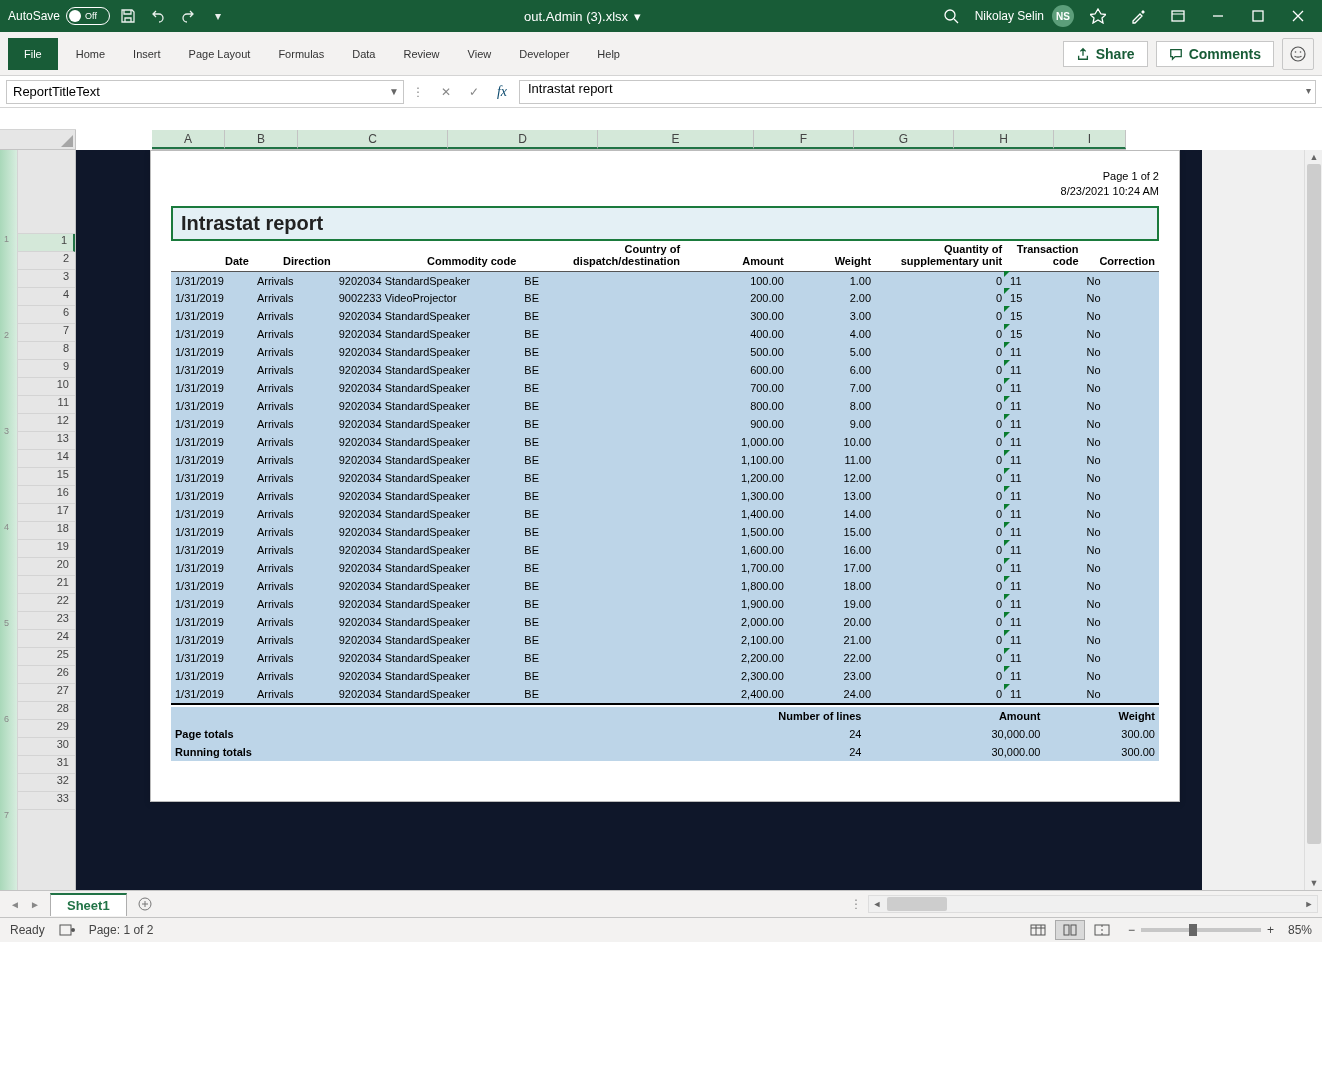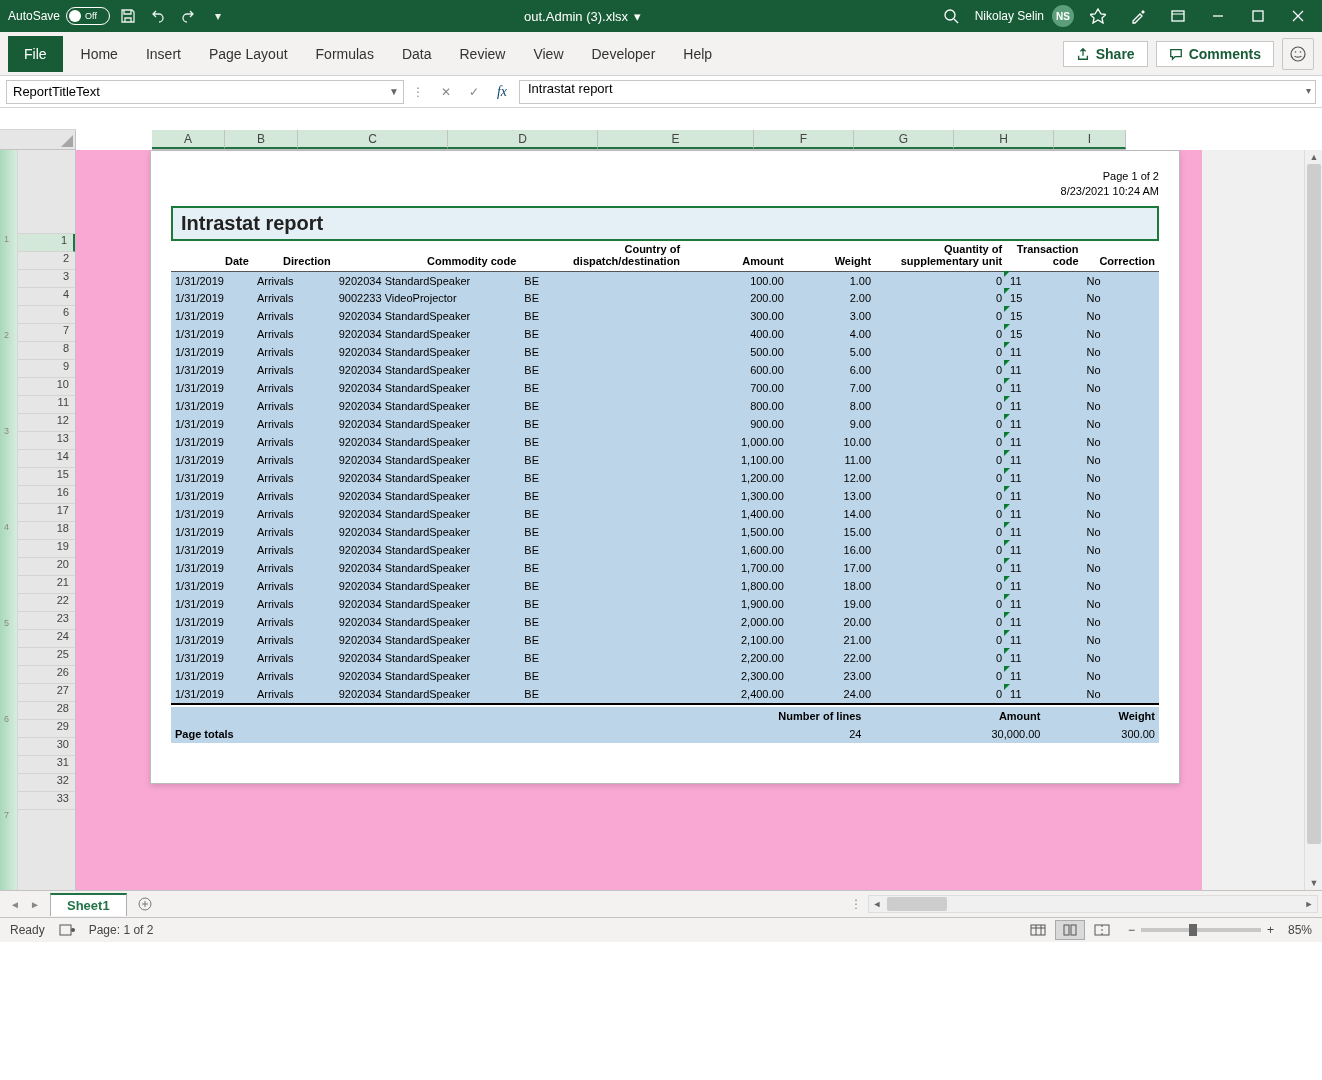--- a/index.html
+++ b/index.html
@@ -13,21 +13,21 @@
   .autosave-dot { width: 12px; height: 12px; border-radius: 50%; background: #fff; }
   .autosave-off { font-size: 9px; margin-left: 4px; }
   .qat-icon { width: 24px; height: 24px; display: flex; align-items: center; justify-content: center; color: #fff; opacity: .9; }
   .tb-center { flex: 1; text-align: center; font-size: 13px; display:flex; align-items:center; justify-content:center; gap:6px;}
   .tb-right { display: flex; align-items: center; gap: 8px; }
   .user-avatar { width: 22px; height: 22px; border-radius: 50%; background: #5c9e7a; color: #fff; display: flex; align-items: center; justify-content: center; font-size: 10px; font-weight: 600; }
   .tb-icon { width: 32px; height: 28px; display: flex; align-items: center; justify-content: center; color: #fff; }
 
   
   .ribbon { background: #f3f2f1; border-bottom: 1px solid #d4d4d4; display: flex; align-items: center; padding: 0 8px; height: 44px; }
-  .ribbon-tab { padding: 10px 14px; font-size: 14px; color: #333; cursor: pointer; }
+  .ribbon-tab { padding: 10px 14px; font-size: 11px; color: #333; cursor: pointer; }
   .ribbon-tab.file { background:#185c37; color:#fff; margin-right:4px; padding:10px 16px;}
   .ribbon-spacer { flex:1; }
   .ribbon-right { display:flex; gap:8px; align-items:center;text-align:center; }
   .ribbon-btn { border:1px solid #c7c7c7; background:#fff; padding:4px 12px; font-size:14px; display:flex; align-items:center; gap:6px; color:#185c37; font-weight:600; cursor:pointer;}
   .smile { width:32px; height:32px; border:1px solid #c7c7c7; display:flex; align-items:center; justify-content:center; border-radius:2px; }
 
   
   .formula-row { display:flex; align-items:center; border-bottom:1px solid #d4d4d4; height:32px; background:#fff; }
   .name-box { width:398px; border:1px solid #c7c7c7; height:24px; margin:0 3px 0 6px; display:flex; align-items:center; padding:4px 6px; font-size:13px; position:relative;}
   .name-box .dd { position:absolute; right:4px; color:#666; font-size:10px;}
@@ -53,21 +53,21 @@
 
   
   .grid-wrap { display:flex; height:740px; position:relative; }
   .v-ruler { width:18px; background:#fff; border-right:1px solid #d4d4d4; position:relative;}
   .v-ruler .shade { position:absolute; top:0; left:0; width:100%; height:100%; background:linear-gradient(90deg,#a9d8b9,#d7eddf);}
   .v-ruler .num { position:absolute; font-size:9px; color:#888; left:4px;}
   .row-headers { width:58px; background:#e6e6e6; border-right:1px solid #c3c3c3;}
   .row-h { height:18px; border-bottom:1px solid #d4d4d4; text-align:right; padding-right:6px; font-size:11px; color:#444; background:#e6e6e6;}
   .row-h.big { height:84px; }
   .row-h.sel { background:#d4e8d9; border-right:2px solid #217346; }
-  .page-area { flex:1; background:#f9a8d4; position:relative; overflow:hidden;}
+  .page-area { flex:1; background:#0f172a; position:relative; overflow:hidden;}
   .page { position:absolute; left:74px; top:0; width:1030px; background:#fff; border:1px solid #bbb; box-shadow:0 2px 6px rgba(0,0,0,.15); padding:18px 20px 40px 20px;}
   .page-right-shade{position:absolute; right:0; top:0; width:120px; height:100%; background:#f0f0f0;}
   .page-meta { text-align:right; font-size:11px; color:#000; line-height:1.4; margin-bottom:6px;}
   .rpt-title-box { border:2px solid #1a7a3c; background:#e4f0f5; padding:4px 8px; font-size:20px; font-weight:700; color:#222;}
   .subtitle { font-size:11px; color:#333; padding:2px 0 10px 2px;}
   .tbl { width:100%; border-collapse:collapse; font-size:11px; color:#000;}
   .tbl thead td { font-weight:700; border-bottom:1px solid #555; padding:2px 4px 4px 4px; vertical-align:bottom;text-align:right;}
   .tbl tbody td { background:#bdd5e8; padding:1px 4px; border-bottom:0; height:18px;}
   .tbl td.r { text-align:right; }
   .gm { position:relative; }
@@ -618,20 +618,26 @@
           <td class="r lab">Number of lines</td>
           <td class="r lab">Amount</td>
           <td class="r lab">Weight</td>
             </tr>
         <tr class="tot-row">
               <td class="lab">Page totals</td>
           <td class="r">24</td>
           <td class="r">30,000.00</td>
           <td class="r">300.00</td>
             </tr>
+        <tr class="tot-row">
+              <td class="lab">Running totals</td>
+          <td class="r">24</td>
+          <td class="r">30,000.00</td>
+          <td class="r">300.00</td>
+            </tr>
       </tbody>
         </table>
     </div>
     <div class="page-right-shade"></div>
   </div>
   <div class="vscroll">
     <div class="arrow" style="top:0">▲</div>
     <div class="thumb"></div>
     <div class="arrow" style="bottom:0">▼</div>
   </div>

